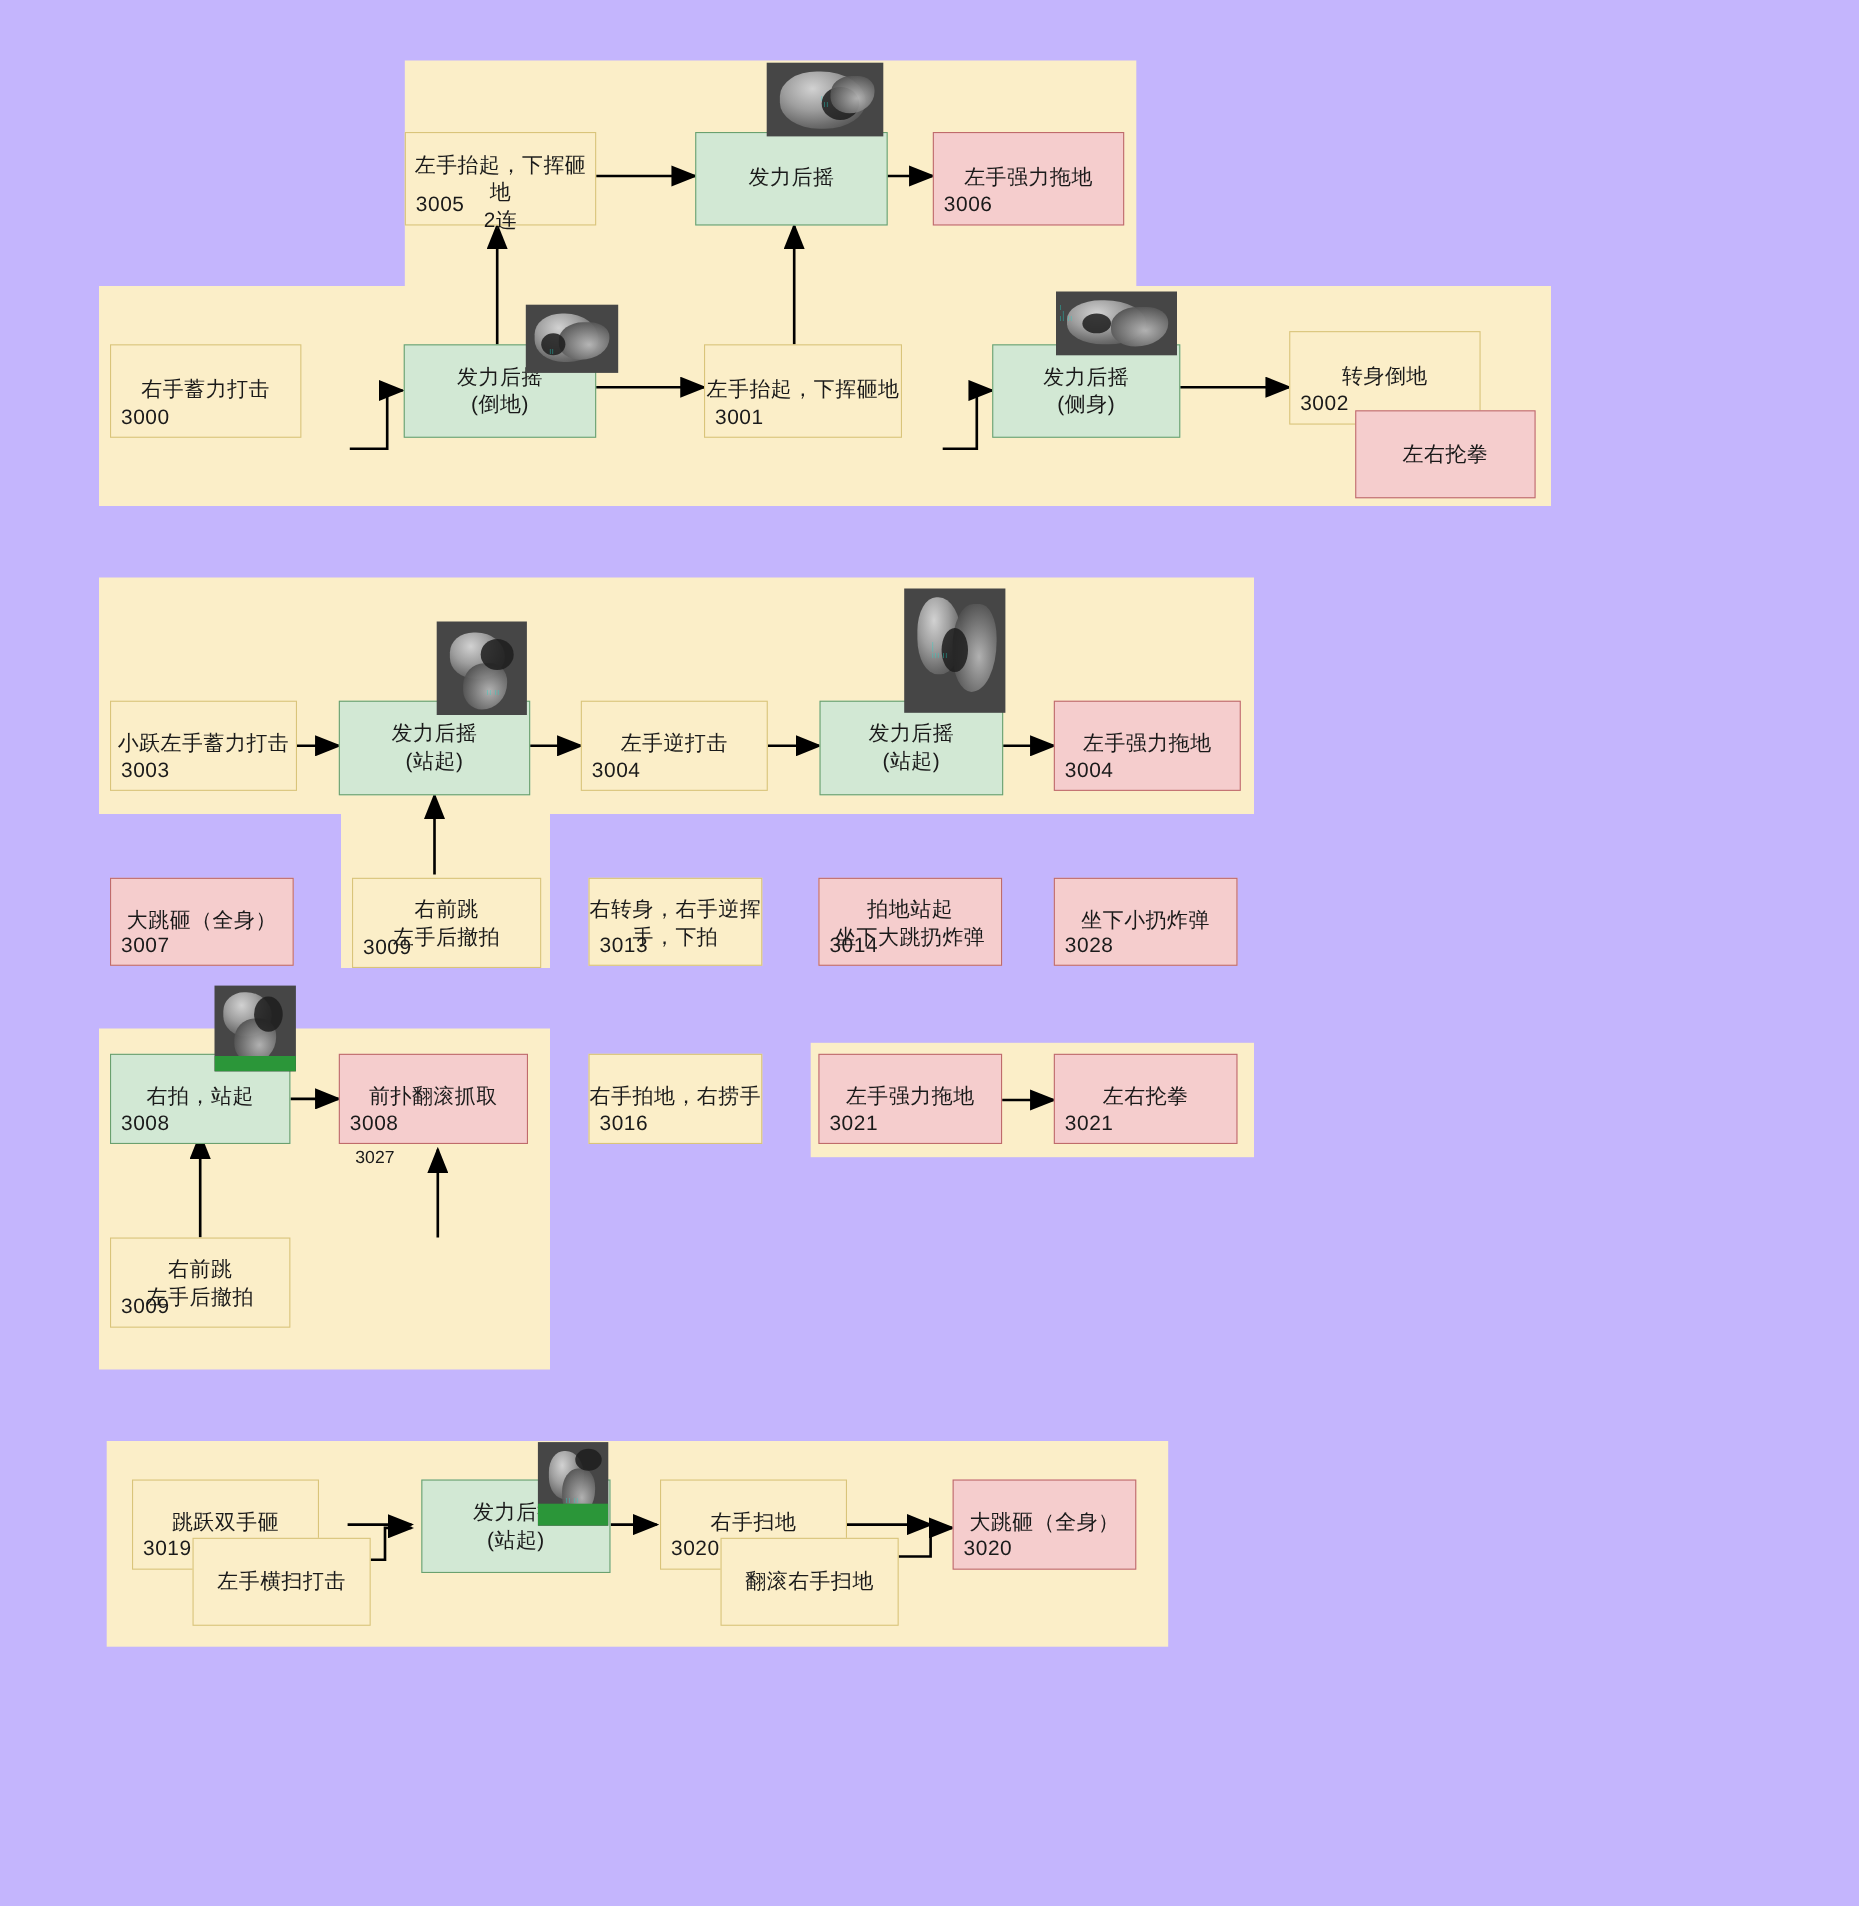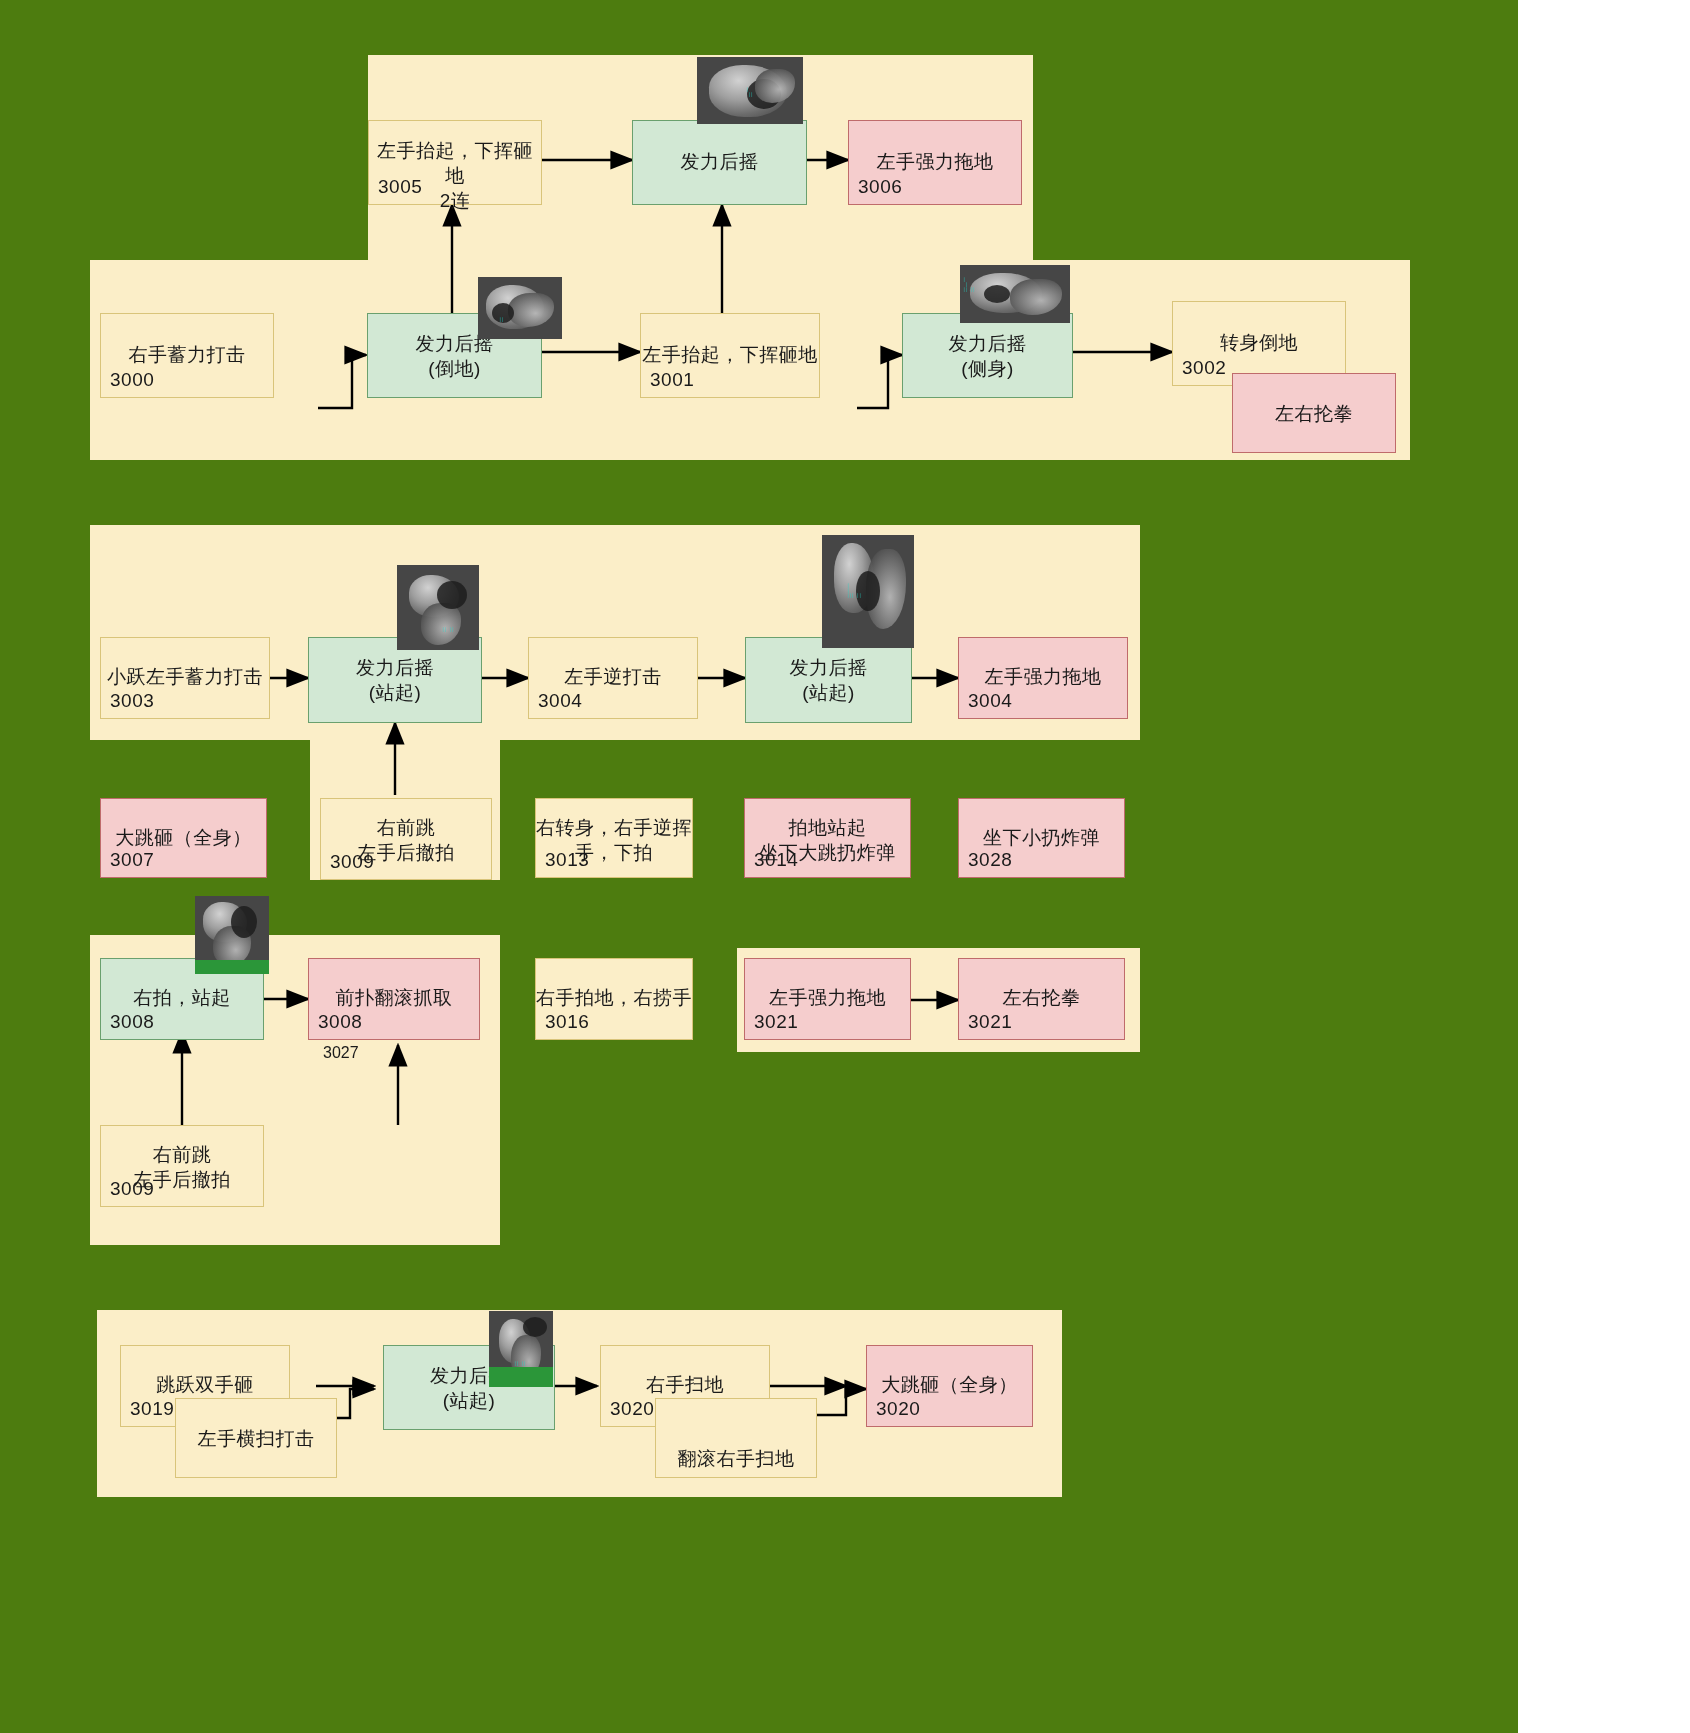--- a/index.html
+++ b/index.html
@@ -6,23 +6,23 @@
     margin: 0;
     padding: 0;
     background: #ffffff;
   }
   body {
     font-family: "Liberation Sans", "DejaVu Sans", sans-serif;
     color: #1a1a1a;
   }
   #canvas {
     position: relative;
-    width: 1518px;
+    width: 1690px;
     height: 1733px;
-    background: #4d7c0f;
+    background: #c4b5fd;
     overflow: hidden;
   }
   .group-bg {
     position: absolute;
     background: #fbeec8;
     z-index: 1;
   }
   .node {
     position: absolute;
     box-sizing: border-box;
@@ -372,21 +372,21 @@
     <div class="title" style="top:17px;">发力后摇
 (站起)</div>
   </div>
 
   <div class="node n-yellow" style="left:600px; top:1345px; width:170px; height:82px;">
     <div class="title" style="top:26px;">右手扫地</div>
     <div class="code">3020</div>
   </div>
 
   <div class="node n-yellow" style="left:655px; top:1398px; width:162px; height:80px;">
-    <div class="title" style="top:27px;margin-top:20px;">翻滚右手扫地</div>
+    <div class="title" style="top:27px;">翻滚右手扫地</div>
   </div>
 
   <div class="node n-pink" style="left:866px; top:1345px; width:167px; height:82px;">
     <div class="title" style="top:26px;">大跳砸（全身）</div>
     <div class="code">3020</div>
   </div>
 
 </div>
 
 </body></html>

